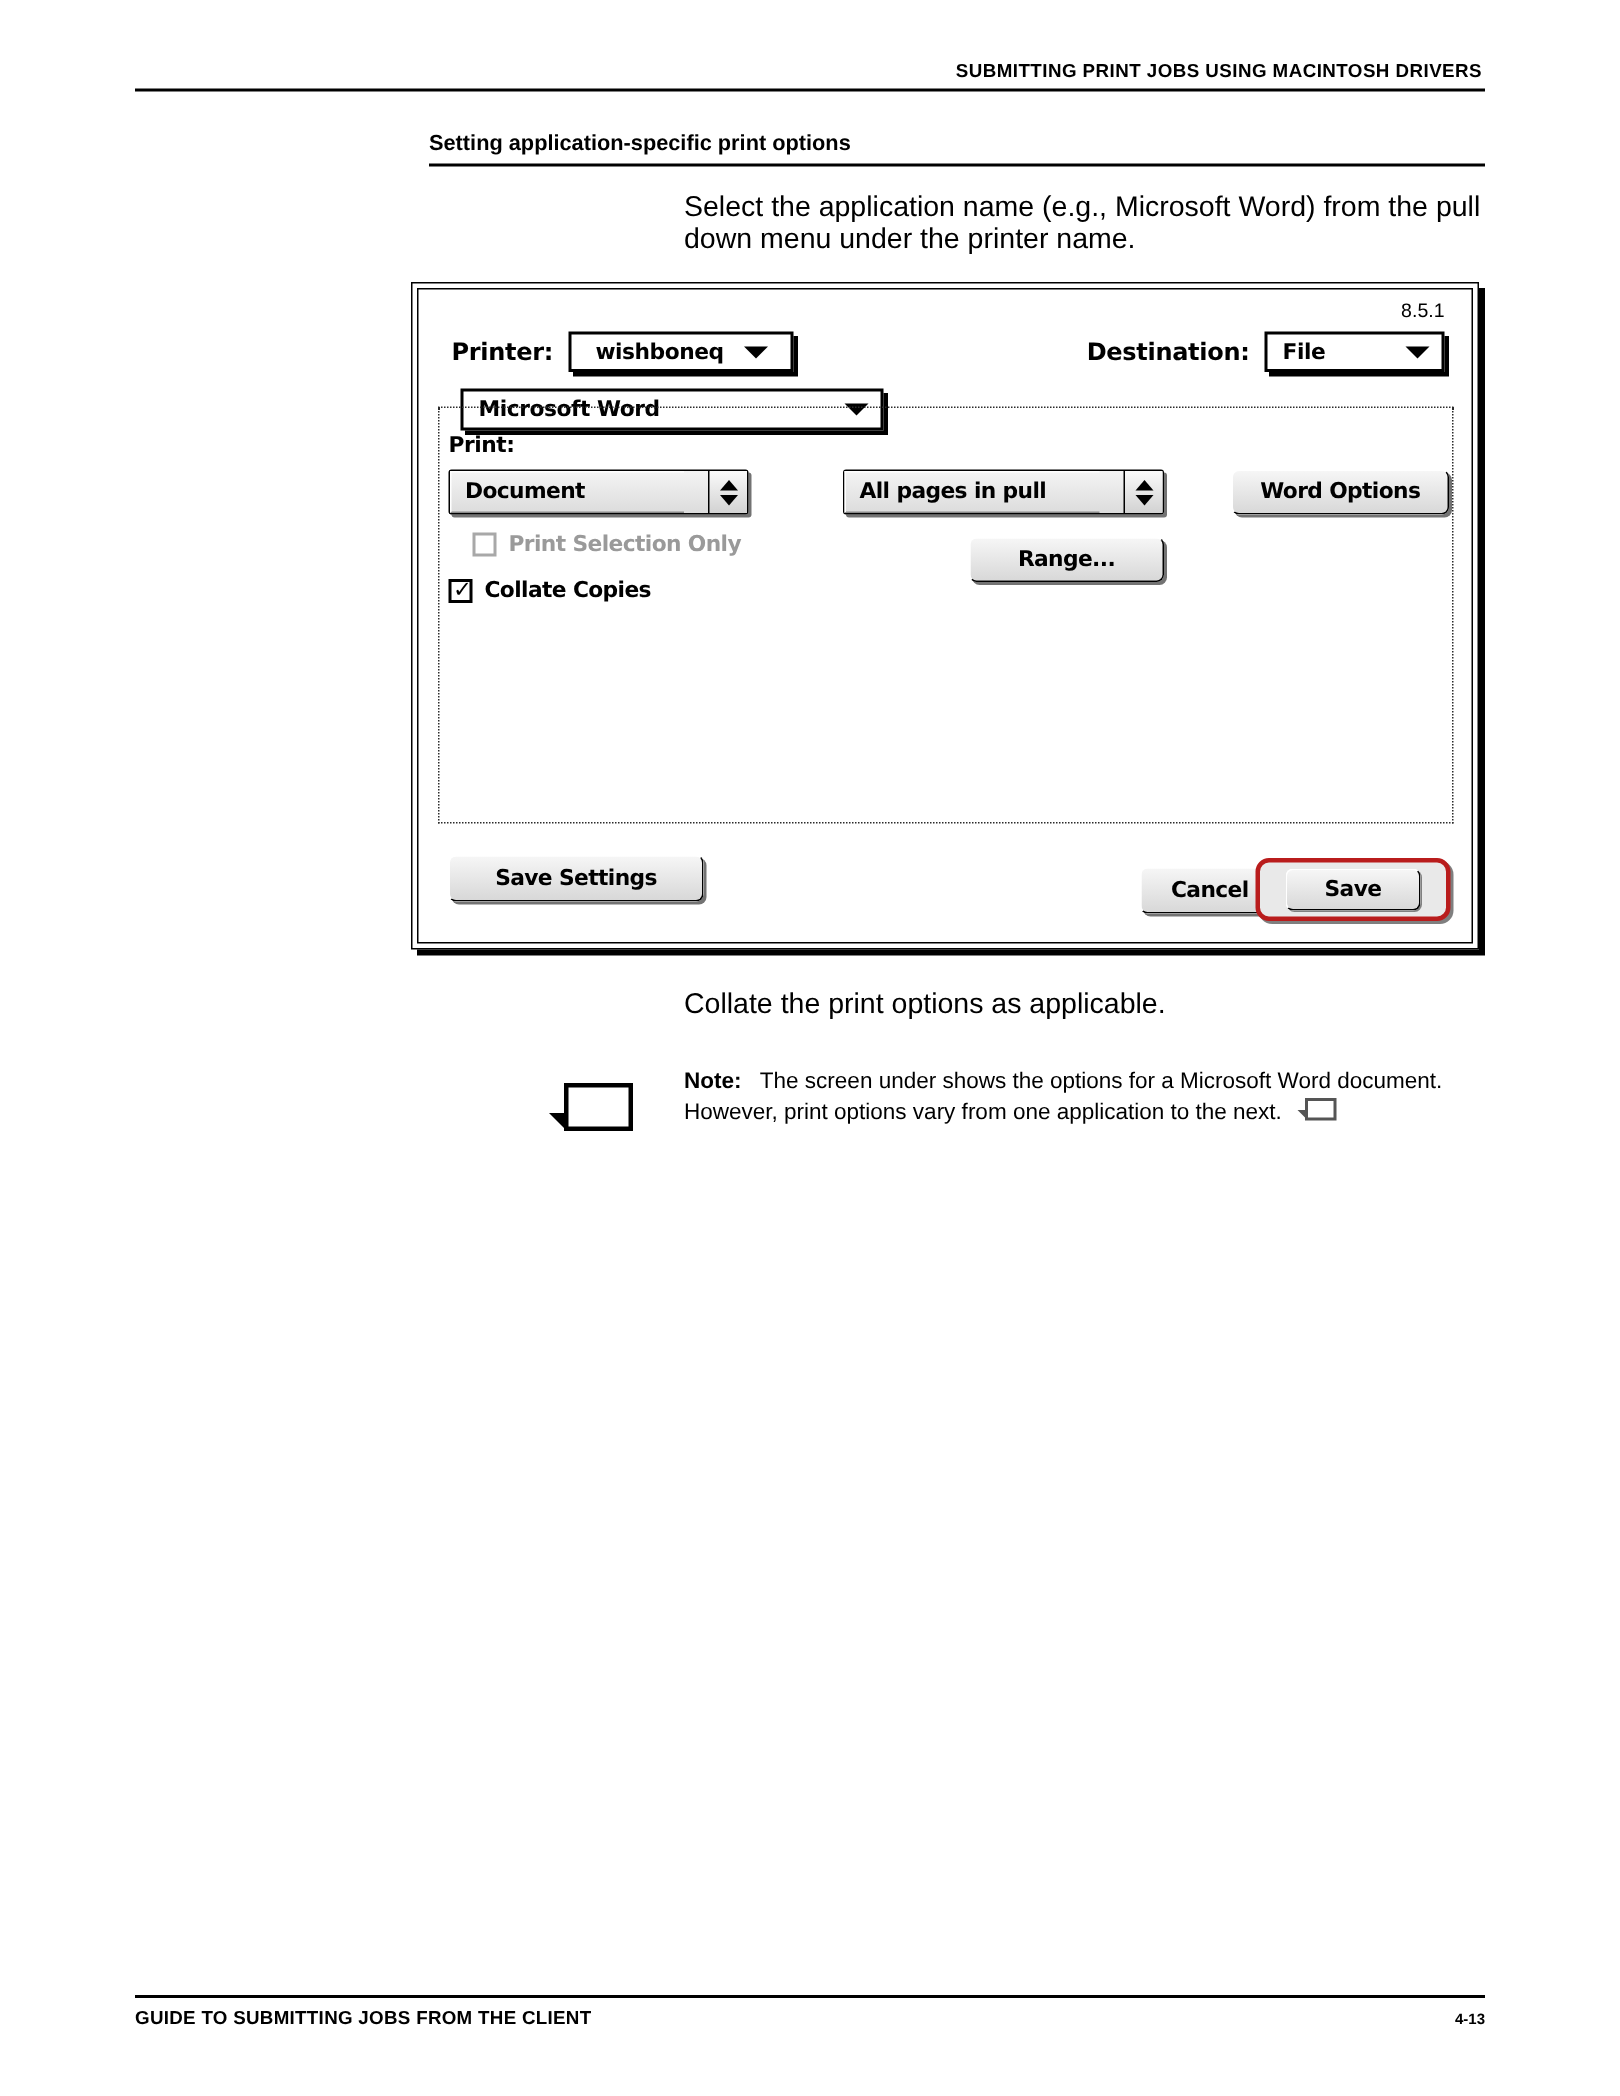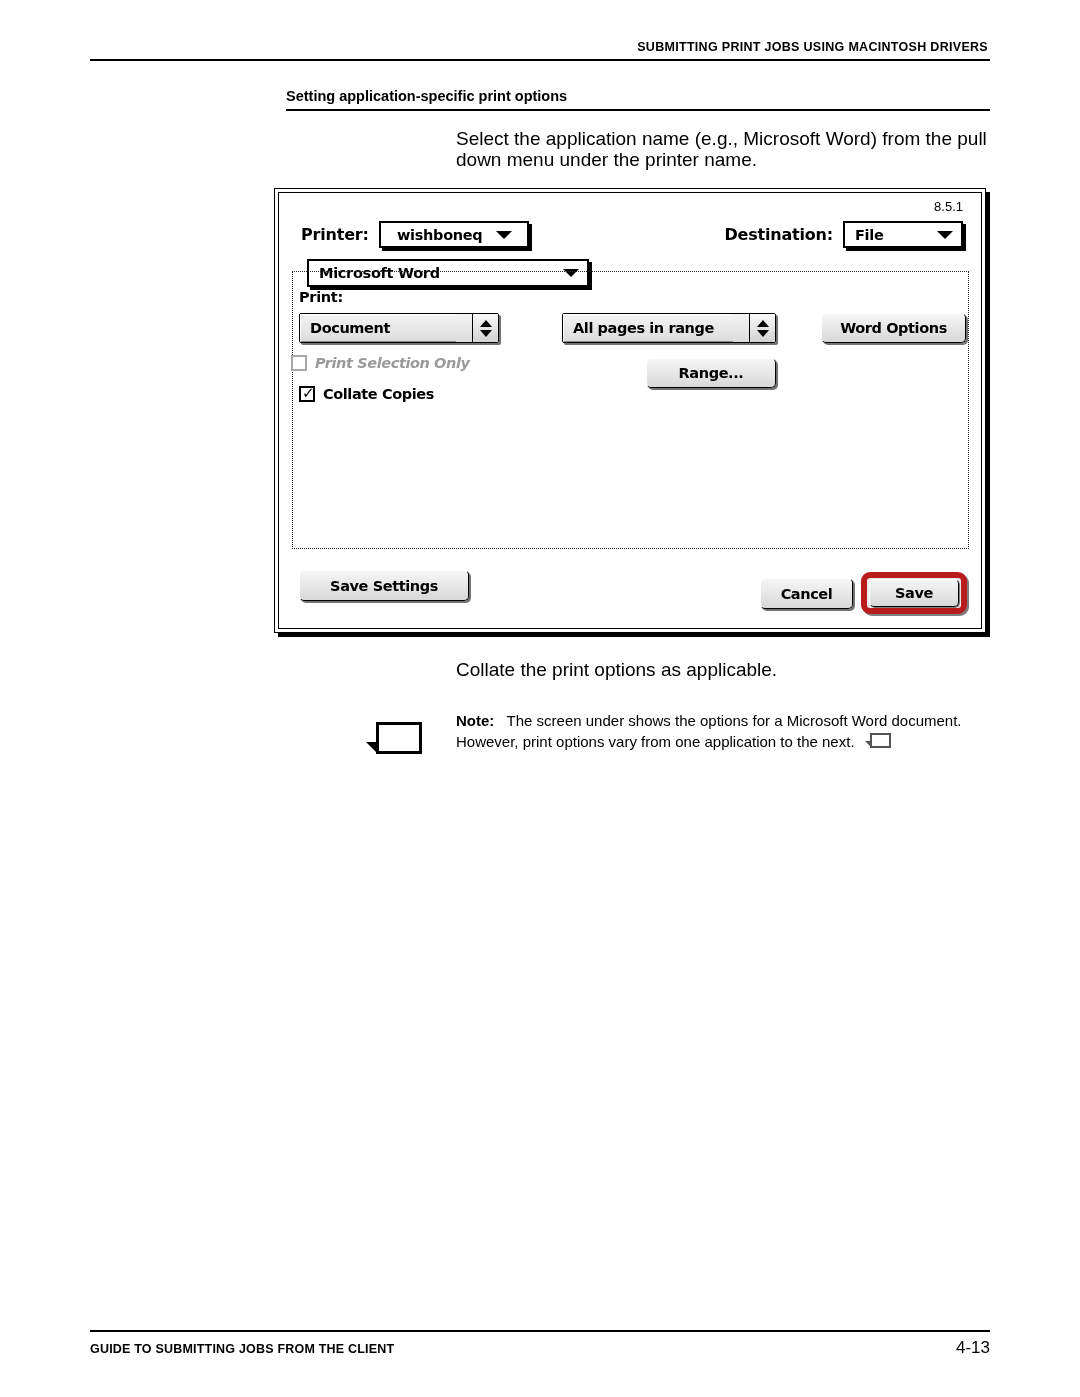--- a/index.html
+++ b/index.html
@@ -236,22 +236,22 @@
     white-space:nowrap; color:#000;
   }
   #word-options-btn { left:542px; top:120px; width:145px; }
   #range-btn { left:367px; top:165px; width:130px; }
   #save-settings-btn { left:20px; top:377px; width:170px; height:31px; }
   #cancel-btn { right:128px; top:385px; width:93px; height:31px; }
 
   
   #save-btn-ring {
     position:absolute; right:14px; top:379px;
-    width:106px; height:42px;
-    border:6px solid #b91c1c;
+    width:130px; height:42px;
+    border:3px solid #b91c1c;
     border-radius:9px;
     background:#e9e9e9;
     box-shadow:2px 2px 0 0 rgba(0,0,0,.5);
     display:flex; align-items:center; justify-content:center;
   }
   #save-btn {
     position:relative; left:0; top:0;
     width:90px; height:28px;
     box-shadow:1px 1px 0 0 rgba(0,0,0,.45);
   }
@@ -272,34 +272,34 @@
     font-size:15px; line-height:15px; font-weight:bold;
     font-family:"DejaVu Sans", sans-serif;
     color:#000;
   }
   .cb-label {
     font-family:"DejaVu Sans", sans-serif;
     font-weight:bold; font-size:14.5px; letter-spacing:-0.4px;
     color:#000; white-space:nowrap;
   }
   .cb-label.disabled { color:#9a9a9a; }
-  #print-selection-row { left:12px; top:162px;font-style:italic; }
+  #print-selection-row { left:36px; top:162px; }
   #collate-row { left:20px; top:193px; }
 
   
   #page-footer { position:absolute; left:90px; top:1330px; width:900px; }
   #page-footer .ftr-rule { height:2px; background:#000; }
   #page-footer .ftr-row {
     margin-top:6px;
     display:flex; justify-content:space-between; align-items:baseline;
   }
   #page-footer .ftr-text {
     font-size:12.5px; font-weight:bold; letter-spacing:.2px; text-transform:uppercase;
   }
-  #page-footer .ftr-page { font-size:17px; font-weight:normal; }
+  #page-footer .ftr-page { font-size:10px; font-weight:bold; }
 </style>
 </head>
 <body>
 
 <div id="page-header">
   <div class="hdr-text">SUBMITTING PRINT JOBS USING MACINTOSH DRIVERS</div>
   <div class="hdr-rule"></div>
 </div>
 
 <div id="section-heading">
@@ -344,21 +344,21 @@
         <span class="pop-text">Document</span>
       </div>
       <div class="pop-stepper">
         <span class="st-up"></span>
         <span class="st-down"></span>
       </div>
     </div>
 
     <div class="popup" id="pages-popup">
       <div class="pop-face">
-        <span class="pop-text">All pages in range</span>
+        <span class="pop-text">All pages in pull</span>
       </div>
       <div class="pop-stepper">
         <span class="st-up"></span>
         <span class="st-down"></span>
       </div>
     </div>
 
     <div class="pushbtn" id="word-options-btn">
       <span class="btn-text">Word Options</span>
     </div>

